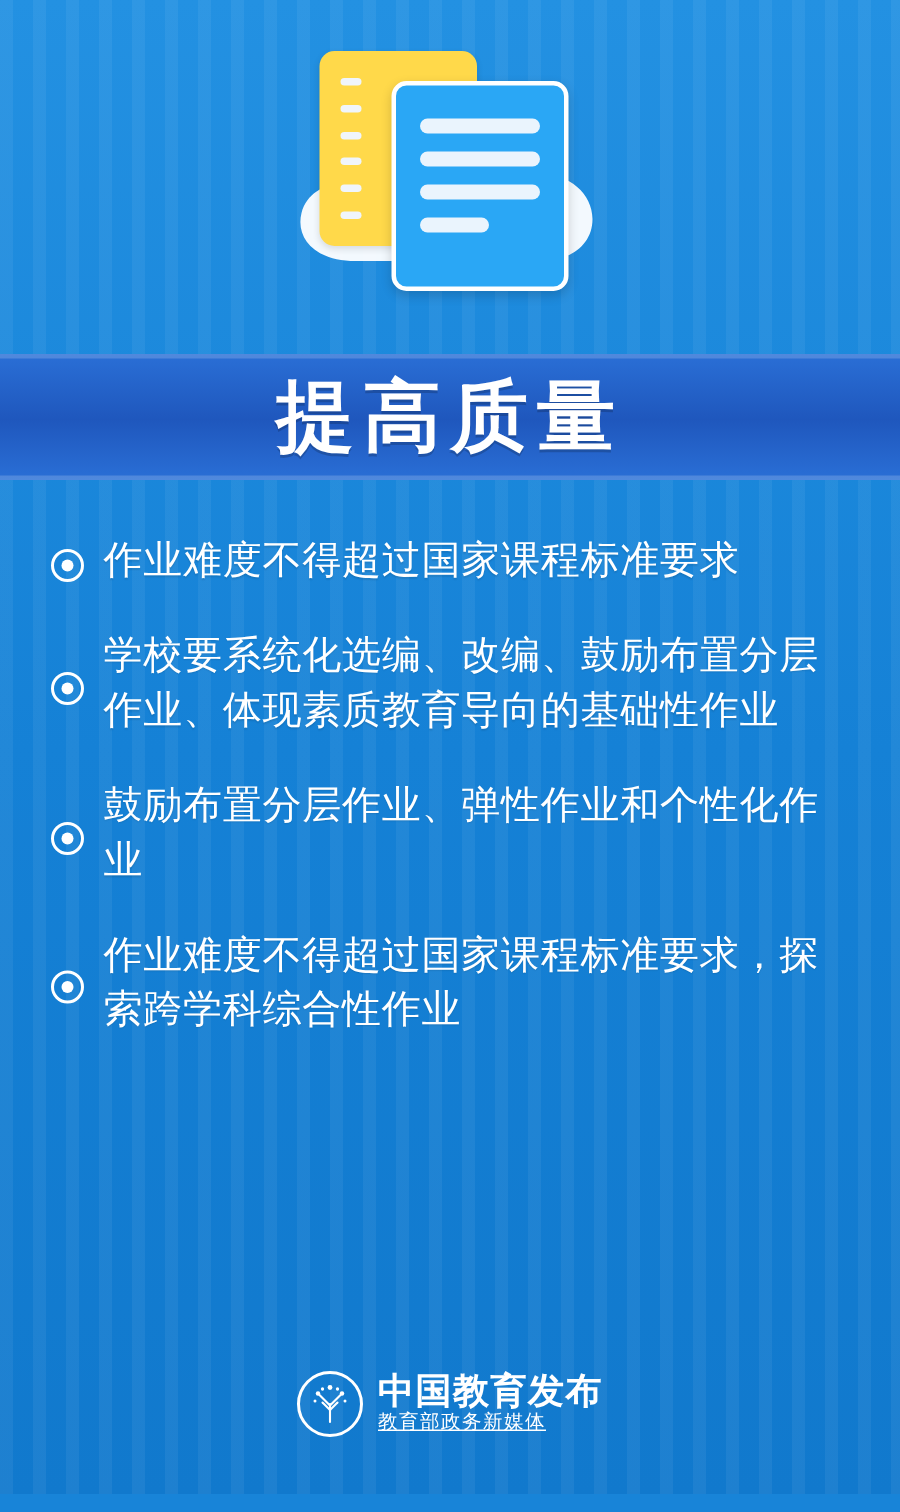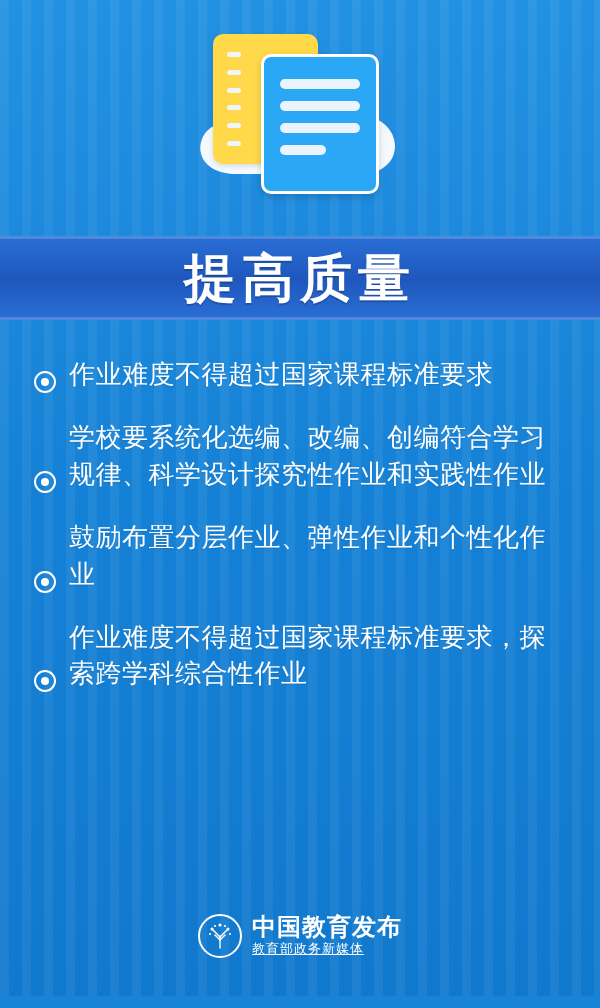--- a/index.html
+++ b/index.html
@@ -138,21 +138,21 @@
     text-shadow: 0 2px 0 rgba(0,0,0,0.18);
     line-height: 1;
   }
 
   
   .list {
     margin: 36px 34px 0 34px;
   }
   .item {
     display: flex;
-    align-items: flex-end;
+    align-items: center;
     margin-bottom: 26px;
   }
   .bullet {
     flex: 0 0 auto;
     width: 22px;
     height: 22px;
     margin-top: 6px;
     margin-right: 13px;
     border-radius: 50%;
     border: 2.5px solid #ffffff;
@@ -256,21 +256,21 @@
     <div class="banner-title">提高质量</div>
   </div>
 
   <div class="list">
     <div class="item">
       <span class="bullet"></span>
       <span class="item-text">作业难度不得超过国家课程标准要求</span>
     </div>
     <div class="item">
       <span class="bullet"></span>
-      <span class="item-text">学校要系统化选编、改编、创编符合学习规律、科学设计探究性作业和实践性作业</span>
+      <span class="item-text">学校要系统化选编、改编、鼓励布置分层作业、体现素质教育导向的基础性作业</span>
     </div>
     <div class="item">
       <span class="bullet"></span>
       <span class="item-text">鼓励布置分层作业、弹性作业和个性化作业</span>
     </div>
     <div class="item">
       <span class="bullet"></span>
       <span class="item-text">作业难度不得超过国家课程标准要求，探索跨学科综合性作业</span>
     </div>
   </div>

